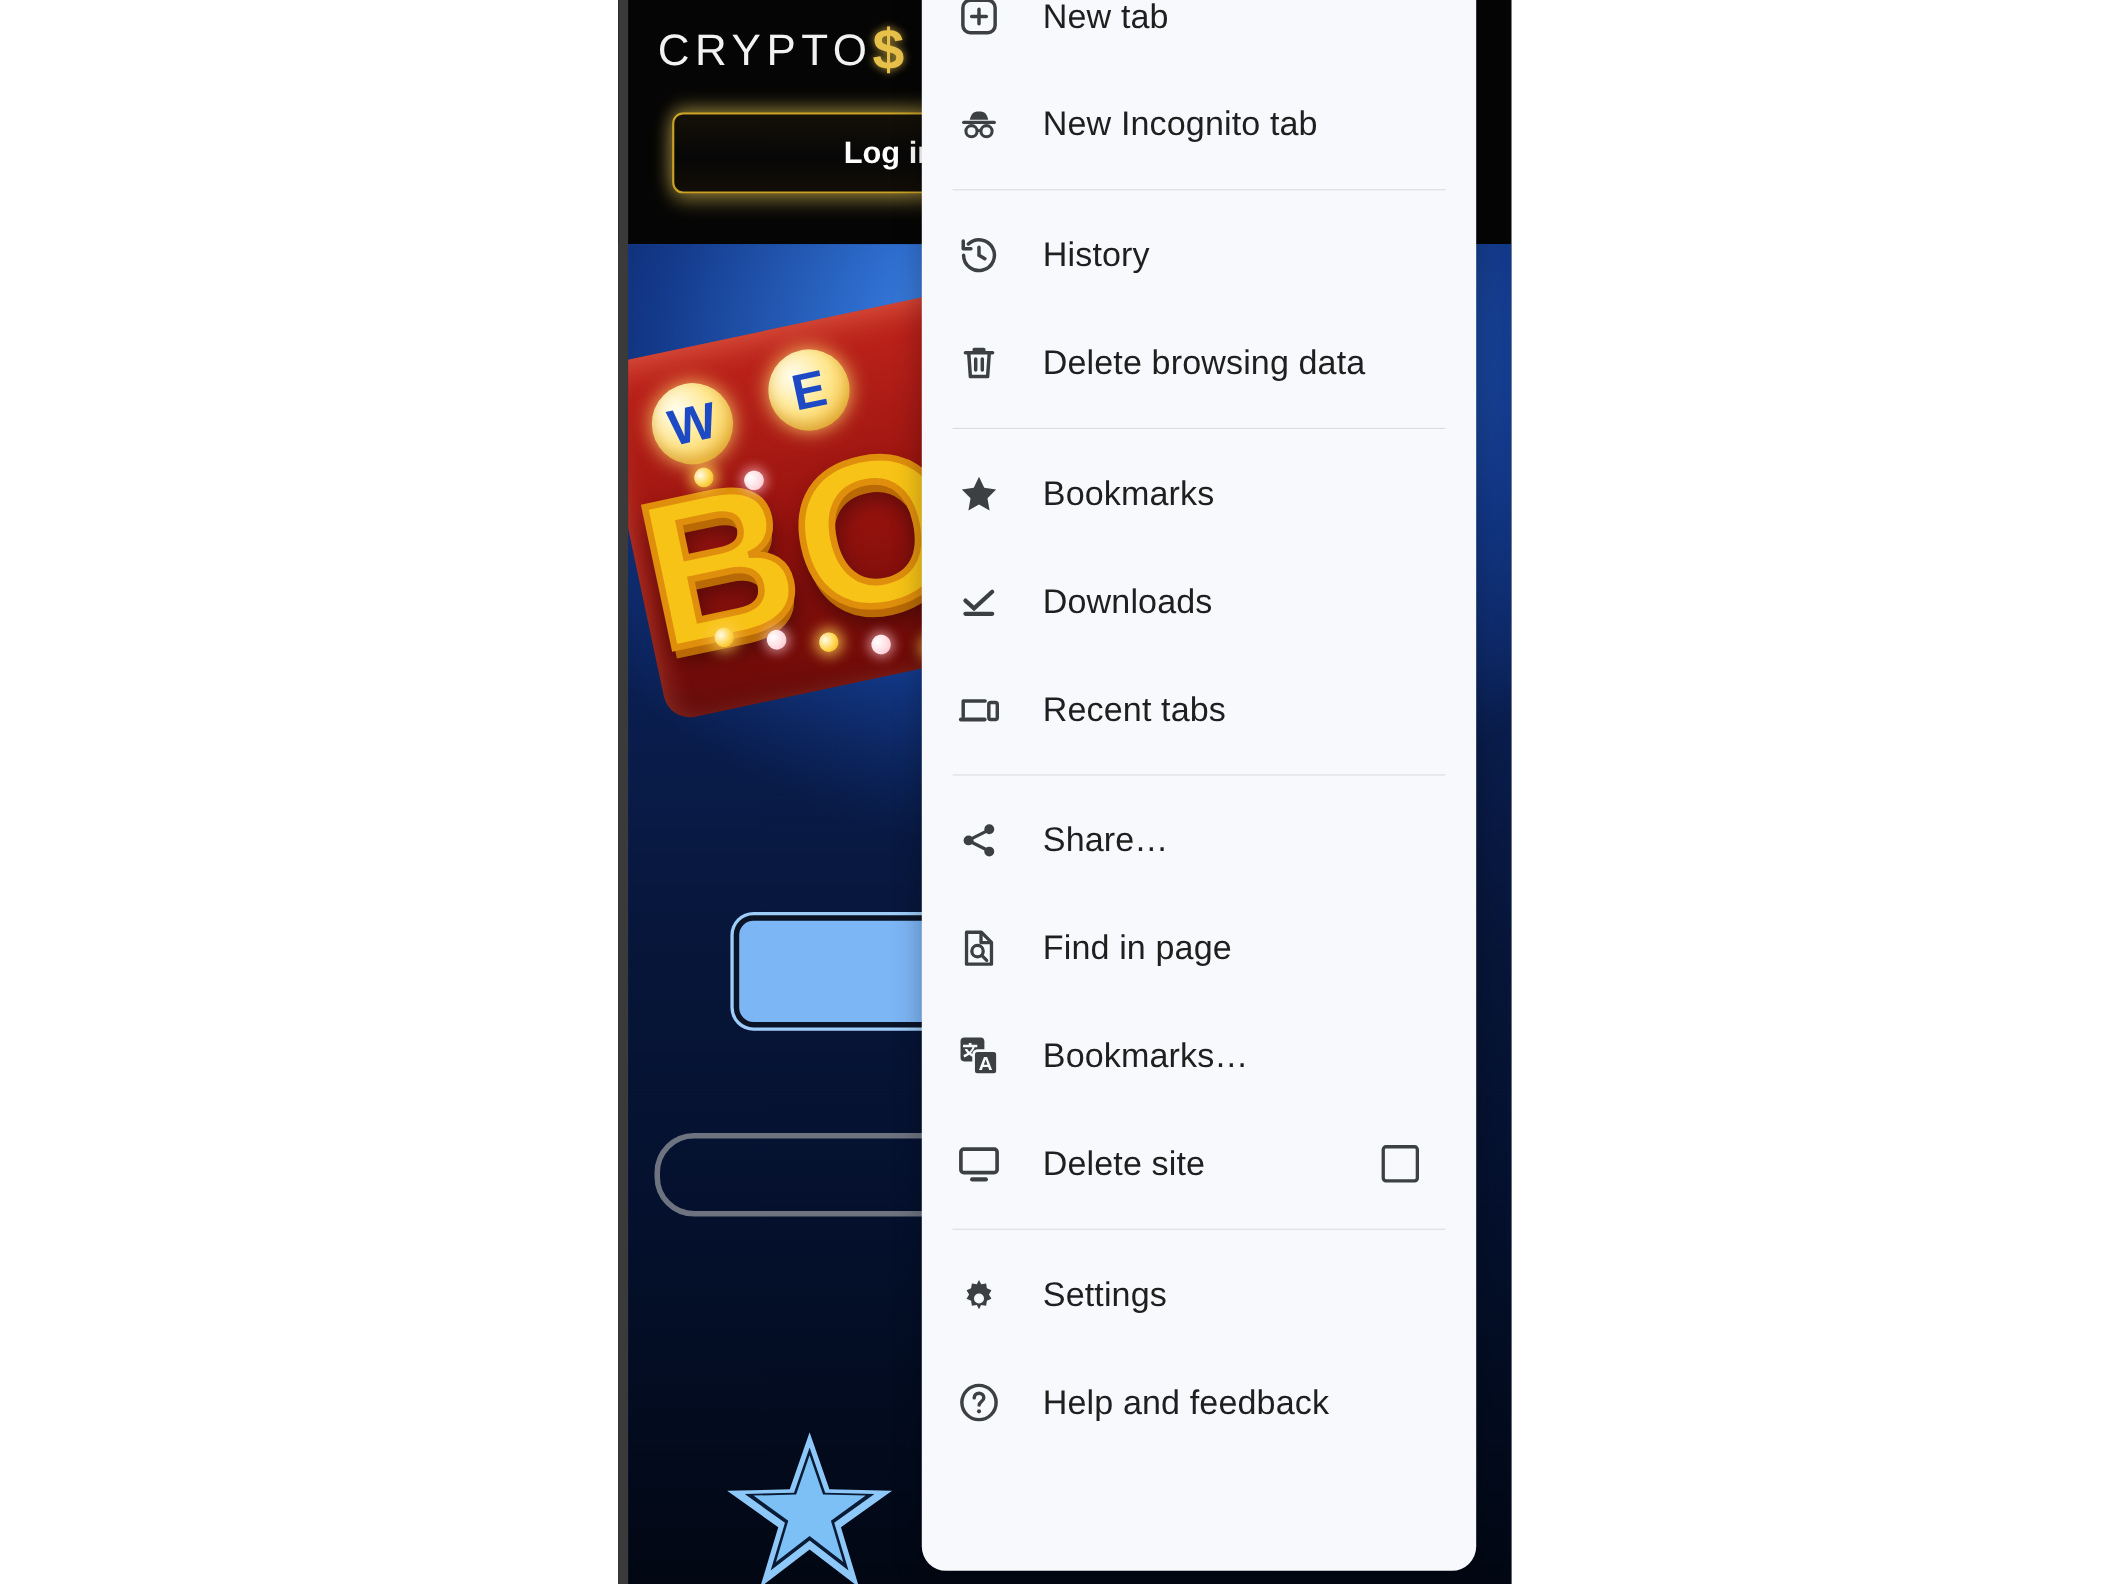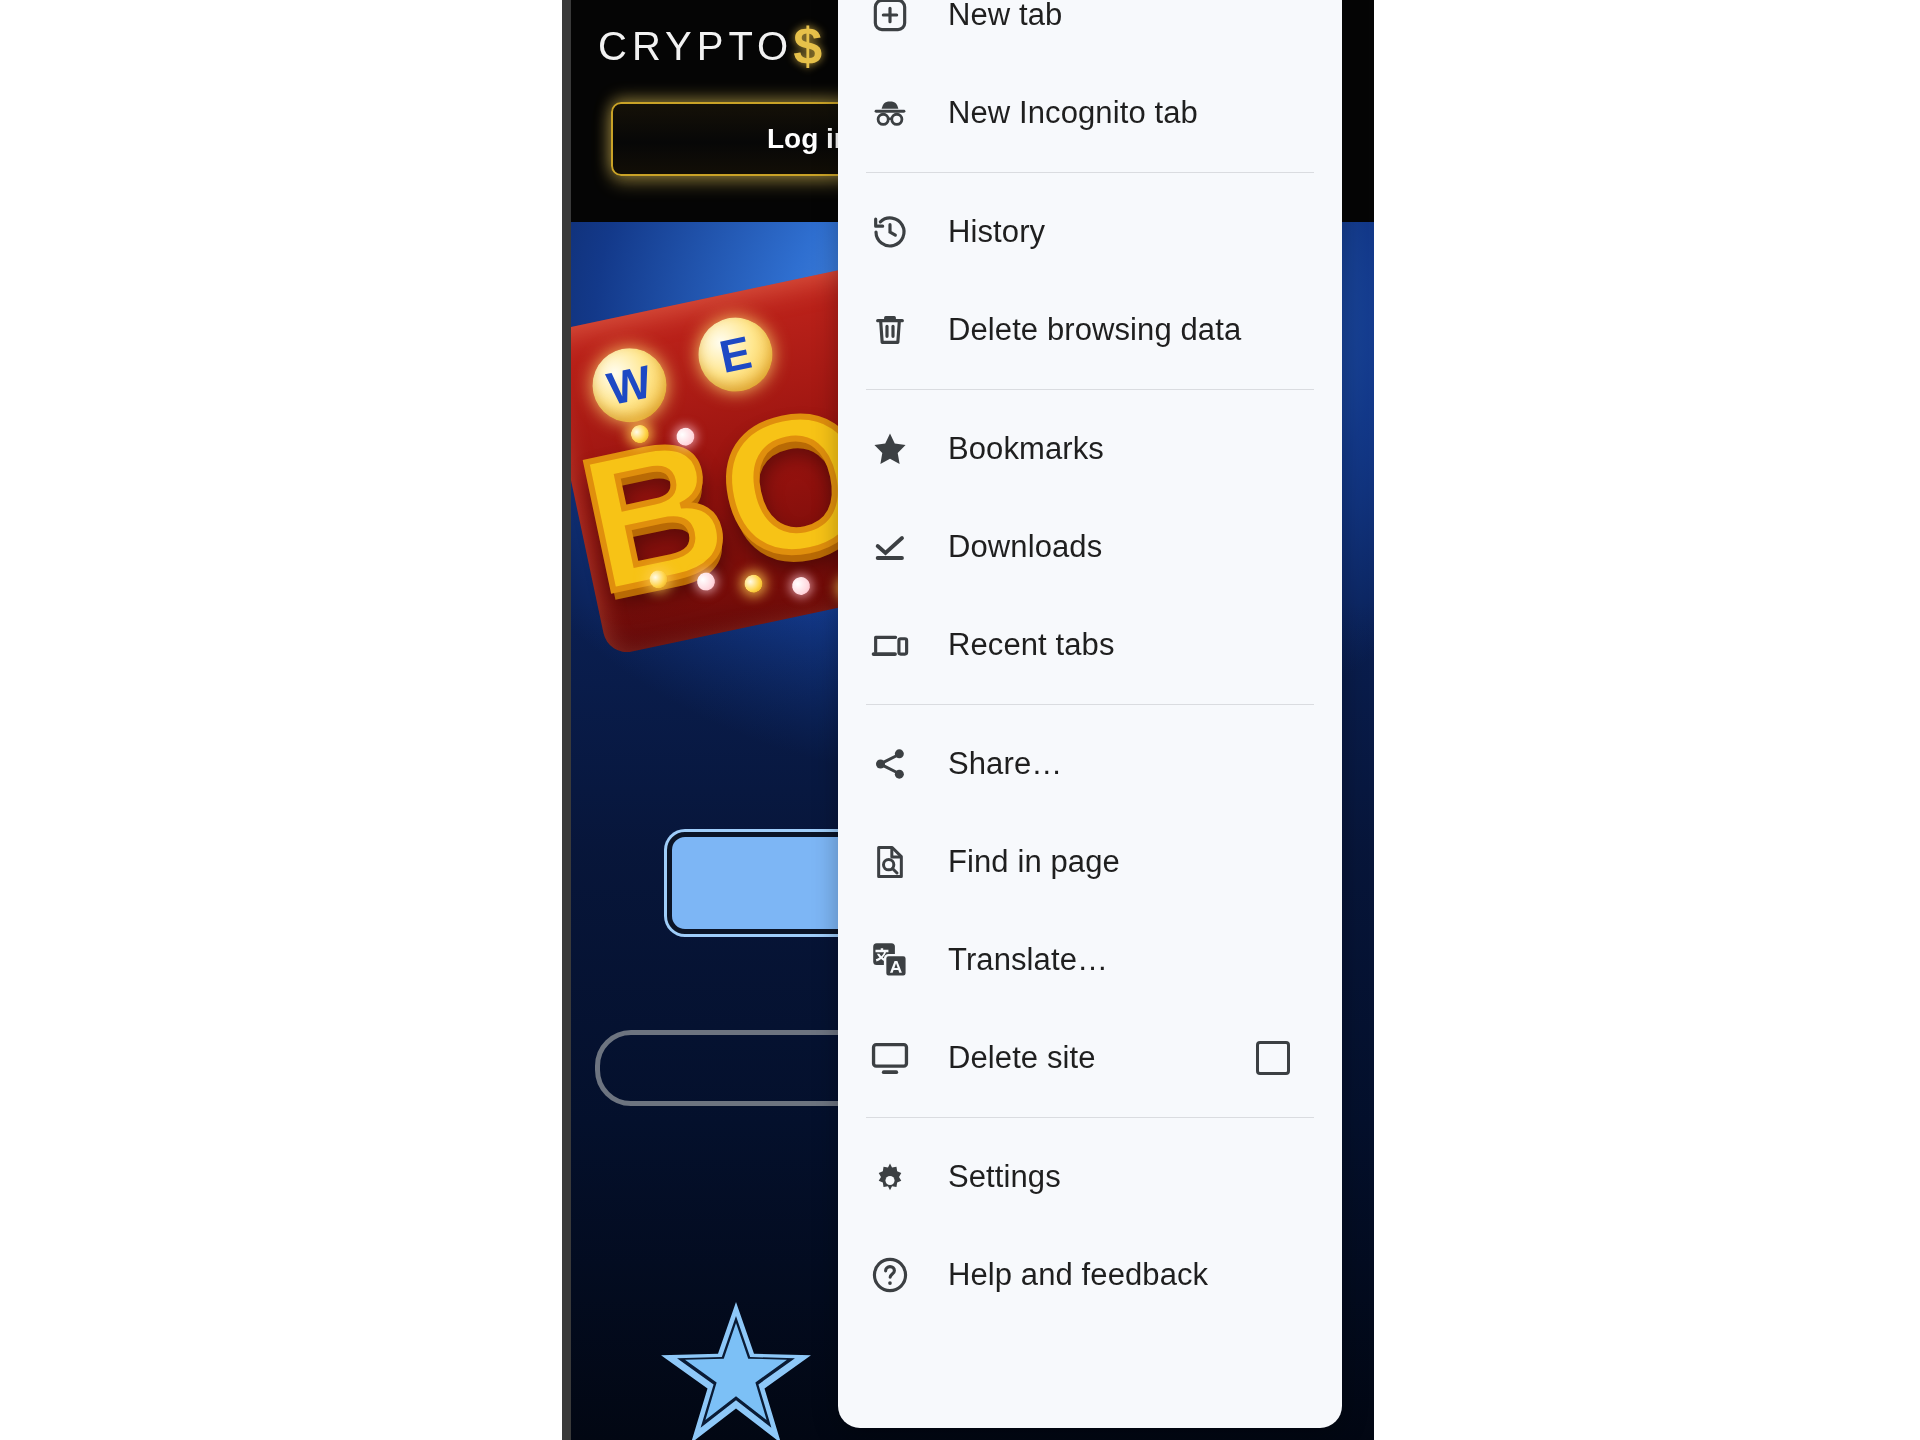--- a/index.html
+++ b/index.html
@@ -466,21 +466,21 @@
 
       <div class="menu-item">
         <span class="ic">
           <svg width="42" height="42" viewBox="0 0 24 24">
             <rect x="2.4" y="2.4" width="12.4" height="12.4" rx="2" fill="#3c4043"></rect>
             <path d="M11.1 6.2h-3v-.9h-1.4v.9h-3v1.3h4.9c-.3.9-.9 1.7-1.6 2.3-.4-.4-.8-.9-1.1-1.4h-1.4c.4.8.9 1.5 1.5 2.1-.6.4-1.3.8-2.1 1l.4 1.3c1-.3 1.9-.8 2.6-1.4.7.6 1.6 1.1 2.5 1.4l.5-1.3c-.8-.2-1.5-.6-2.1-1 .9-.9 1.6-2 1.9-3h1.4z" fill="#f7f9fc"></path>
             <rect x="9.2" y="9.2" width="12.4" height="12.4" rx="2" fill="#3c4043" stroke="#f7f9fc" stroke-width="1.4"></rect>
             <path d="M12 19.3l2.6-6.8h1.6l2.6 6.8h-1.5l-.55-1.55h-2.7L13.5 19.3zm2.5-2.8h1.9l-.95-2.7z" fill="#f7f9fc"></path>
           </svg>
         </span>
-        <span class="lbl">Translate…</span>
+        <span class="lbl">Bookmarks…</span>
       </div>
 
 
       <div class="menu-item">
         <span class="ic">
           <svg width="42" height="42" viewBox="0 0 24 24" fill="none" stroke="#3c4043" stroke-width="1.9">
             <rect x="2.6" y="4.4" width="18.8" height="12.2" rx="1.5"></rect>
             <path d="M8.4 20.1h7.2" stroke-linecap="round" stroke-width="2.1"></path>
           </svg>
         </span>

